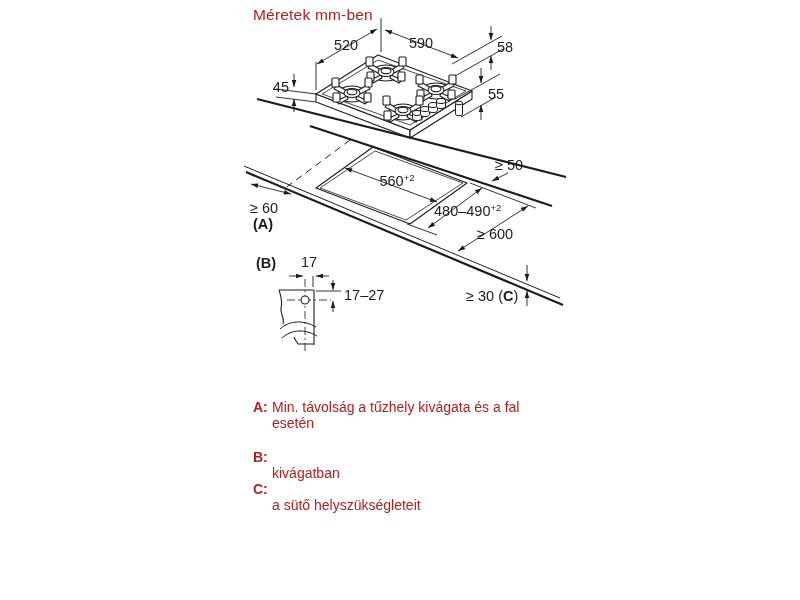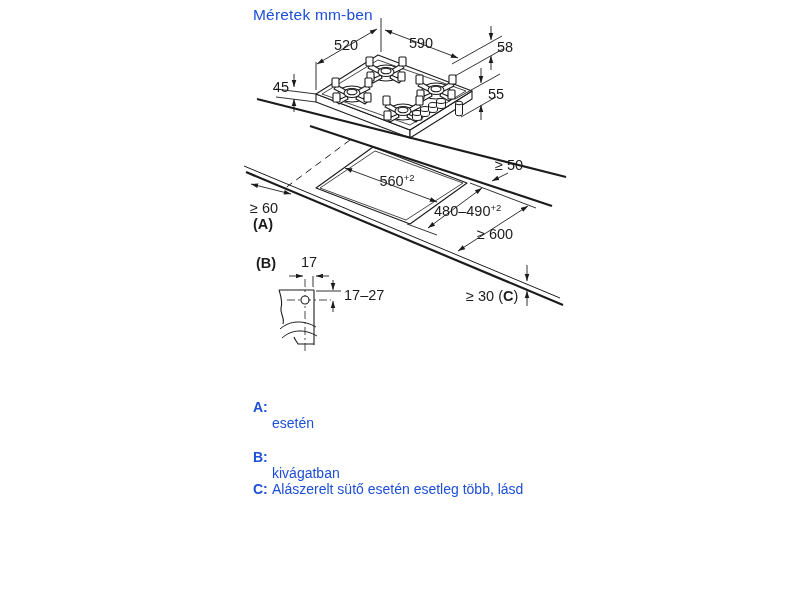--- a/index.html
+++ b/index.html
@@ -1,17 +1,17 @@
 <!DOCTYPE html>
 <html><head>
 <meta charset="utf-8">
 <style>
   html,body{margin:0;padding:0;background:#fff;}
   .page{position:relative;width:696px;height:600px;background:#ffffff;overflow:hidden;
-        font-family:"Liberation Sans",sans-serif;color:#1d4ed8;}
+        font-family:"Liberation Sans",sans-serif;color:#b91c1c;}
   .title{position:absolute;left:253px;top:6px;font-size:15.5px;letter-spacing:.2px;}
   svg{position:absolute;left:0;top:0;}
   svg text{font-family:"Liberation Sans",sans-serif;font-size:14.5px;fill:#1c1c1c;}
   svg .sup{font-size:9.5px;}
   svg .b{font-weight:bold;}
   .legend{position:absolute;left:253px;top:400px;width:300px;font-size:14px;line-height:15.5px;}
   .lg-item{position:relative;padding-left:19px;}
   .lg-item.gap{margin-bottom:19px;}
   .lg-item.tight{margin-bottom:1px;}
   .lg-key{position:absolute;left:0;top:0;font-weight:bold;}
@@ -146,25 +146,25 @@
       </g>
     </g>
     <text class="b" x="256" y="268">(B)</text>
     <text x="309" y="267" text-anchor="middle">17</text>
     <text x="344" y="300">17–27</text>
   </svg>
 
   <div class="legend">
     <div class="lg-item gap">
       <span class="lg-key">A:</span>
-      <span><br><span>esetén</span></span>
+      <span><span>Min. távolság a tűzhely kivágata és a fal</span><br><span>esetén</span></span>
     </div>
     <div class="lg-item tight">
       <span class="lg-key">B:</span>
       <span><br><span>kivágatban</span></span>
     </div>
     <div class="lg-item">
       <span class="lg-key">C:</span>
-      <span><span>Alászerelt sütő esetén esetleg több, lásd</span><br></span>
+      <span><br><span>a sütő helyszükségleteit</span></span>
     </div>
   </div>
 
 </div>
 
 </body></html>

